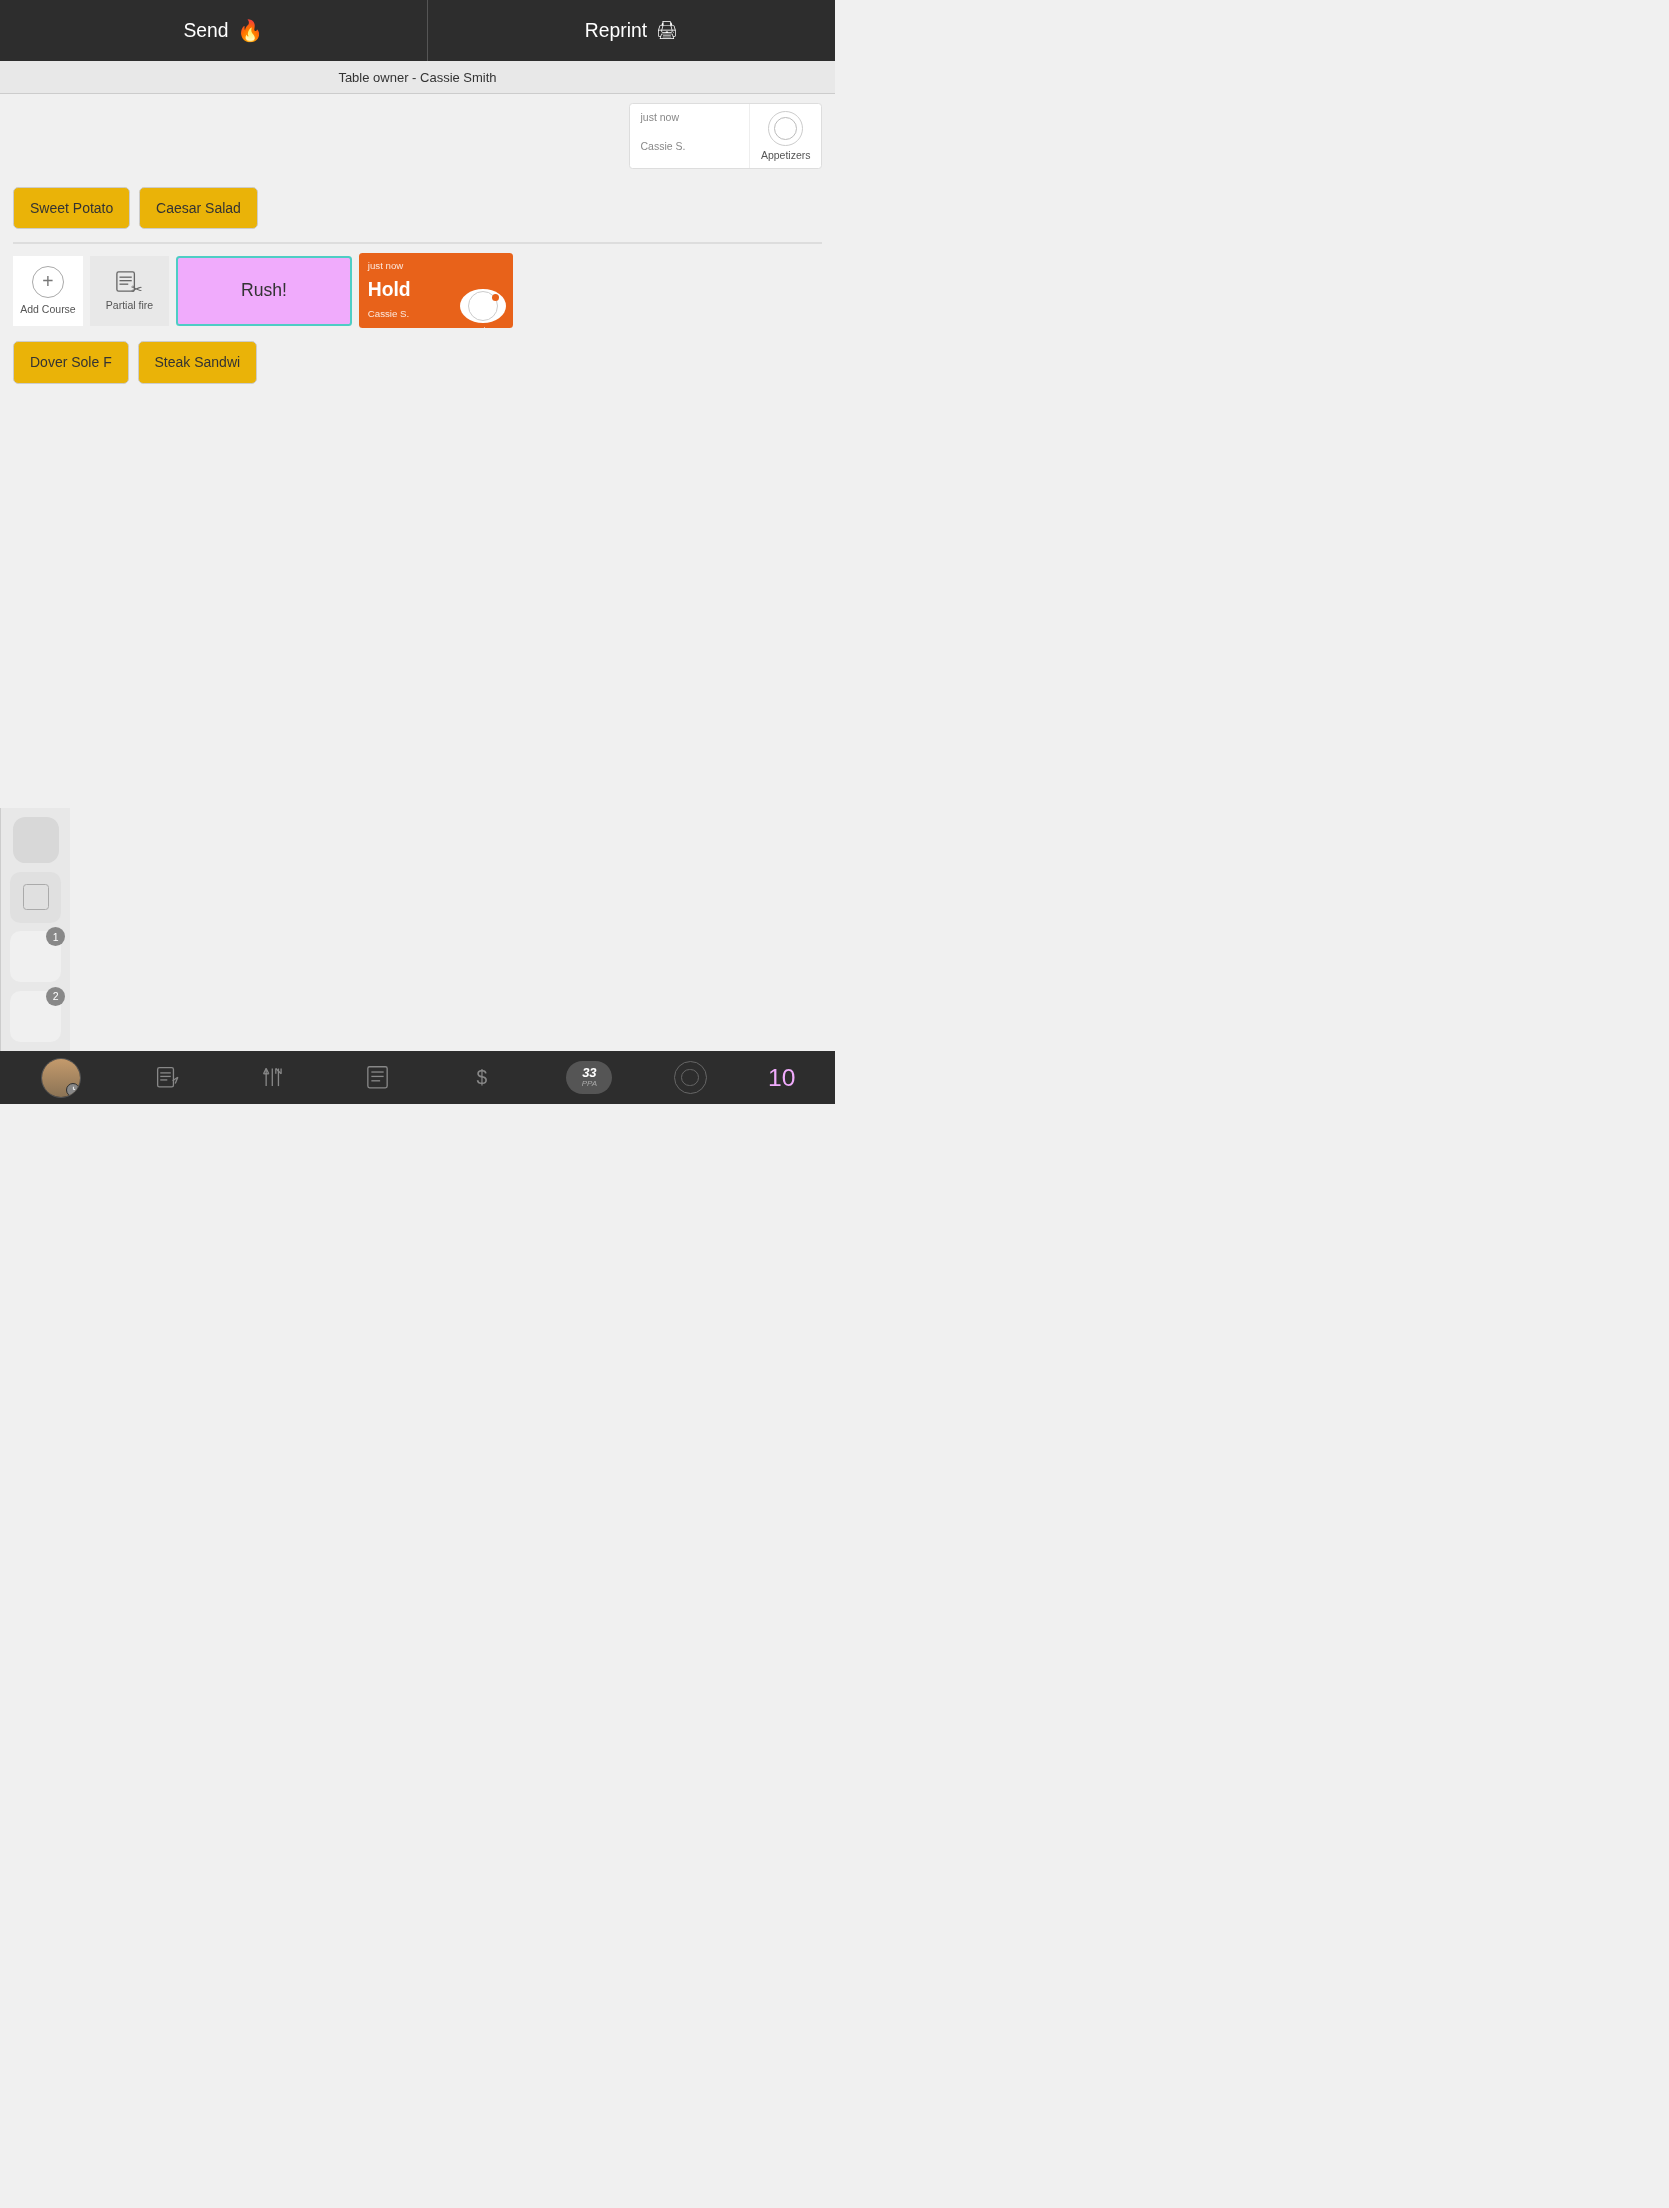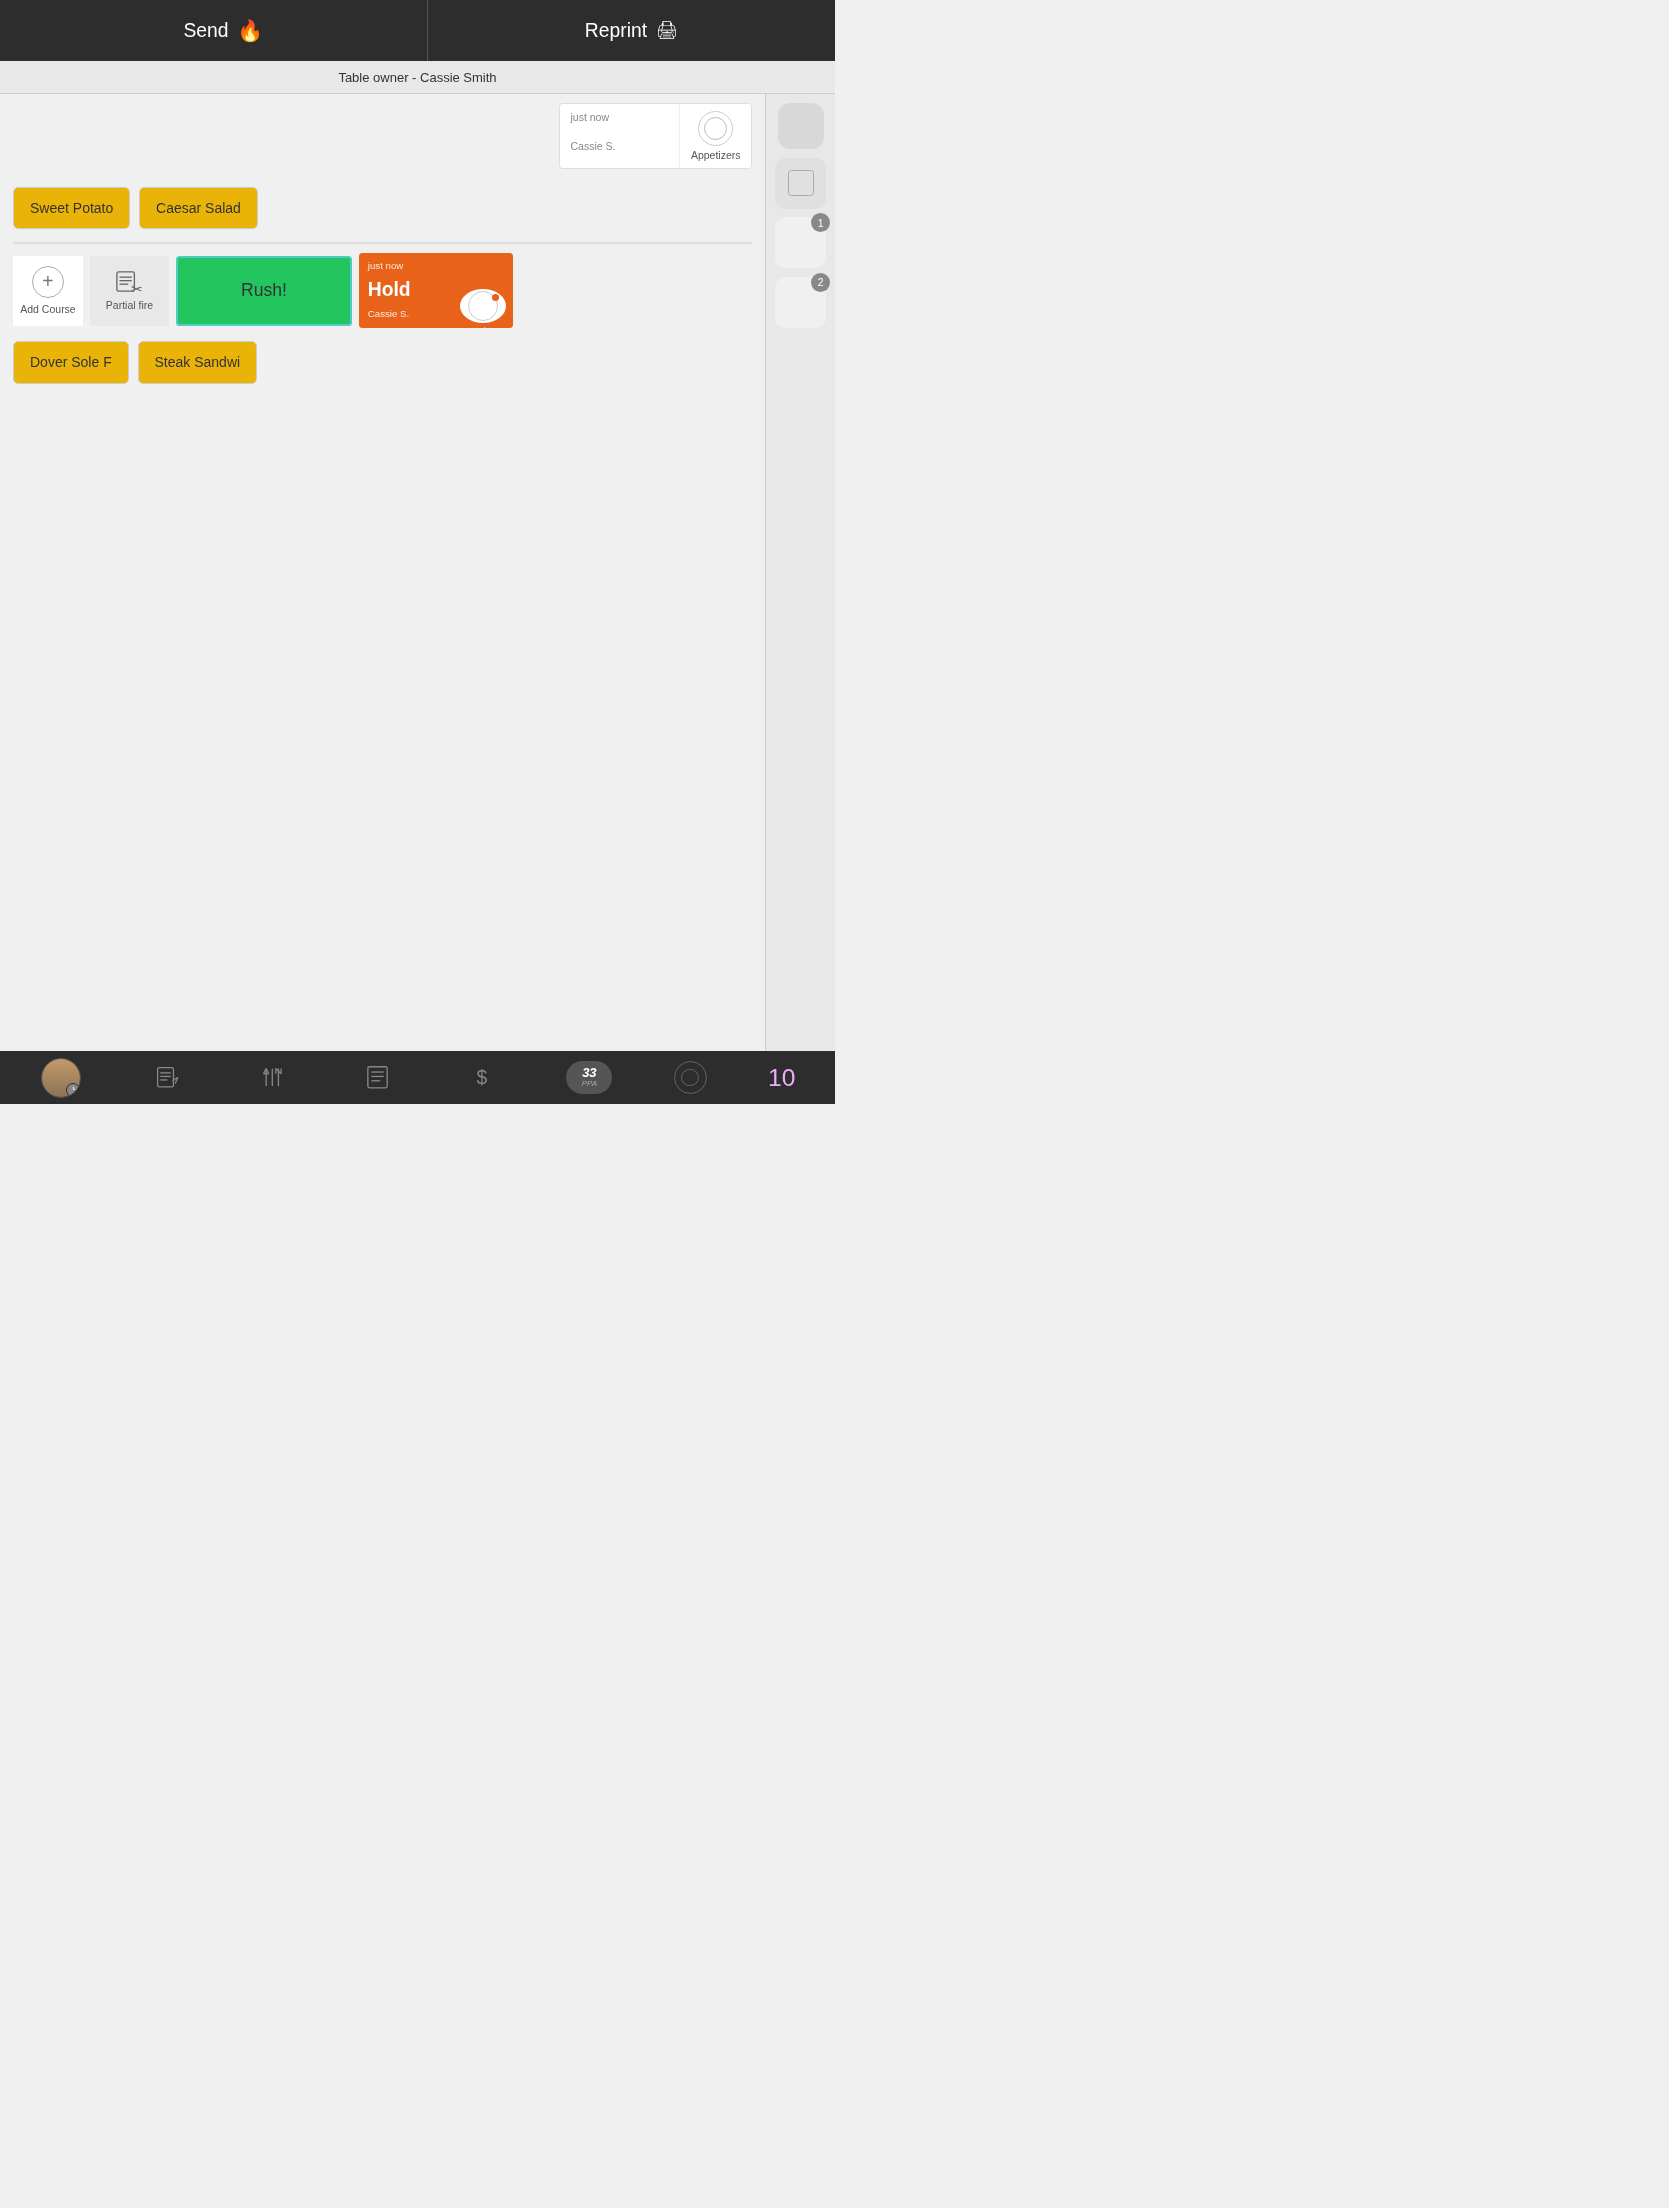--- a/index.html
+++ b/index.html
@@ -55,20 +55,21 @@
       color: #333;
       border-bottom: 0.9px solid #ccc;
     }
 
     
     .main-content {
       display: flex;
       width: 100%;
       height: calc(100% - 61px - 33px - 53px);
       position: relative;
+      flex-direction: column;
     }
 
     
     .left-area {
       flex: 1;
       padding: 8.8px 13px;
       overflow-y: auto;
       position: relative;
     }
 
@@ -179,21 +180,21 @@
       cursor: pointer;
       font-size: 10.5px;
       color: #555;
       gap: 3.5px;
     }
 
     
     .rush-ticket {
       border: 2.6px solid #4ecdc4;
       border-radius: 3.5px;
-      background: #22c55e;
+      background: #f0abfc;
       padding: 17.6px;
       display: flex;
       align-items: center;
       justify-content: center;
       min-width: 176px;
       min-height: 70px;
       font-size: 17.6px;
       color: #333;
     }
 

